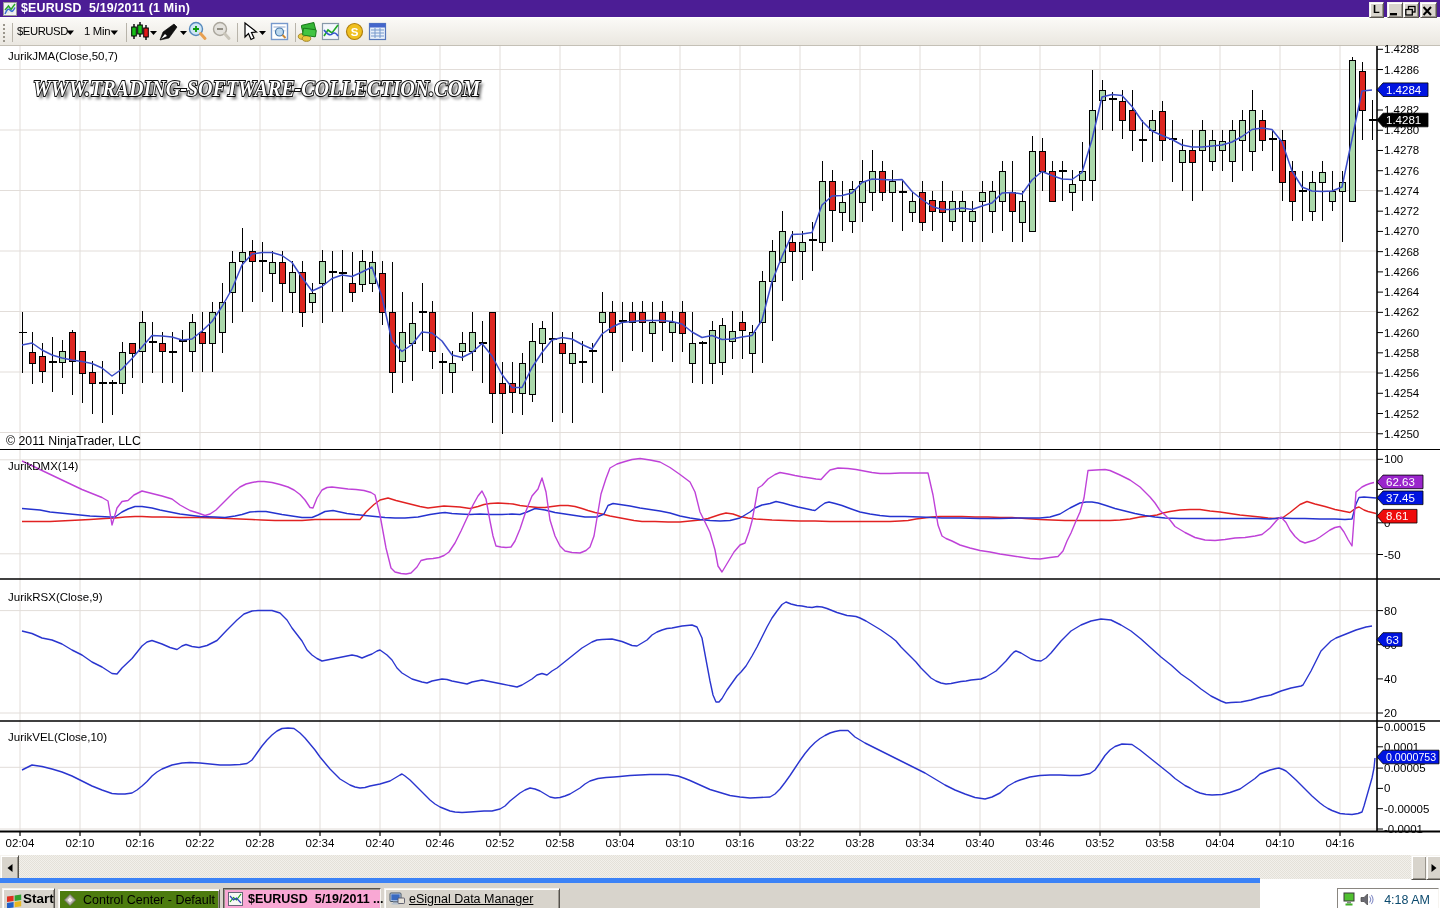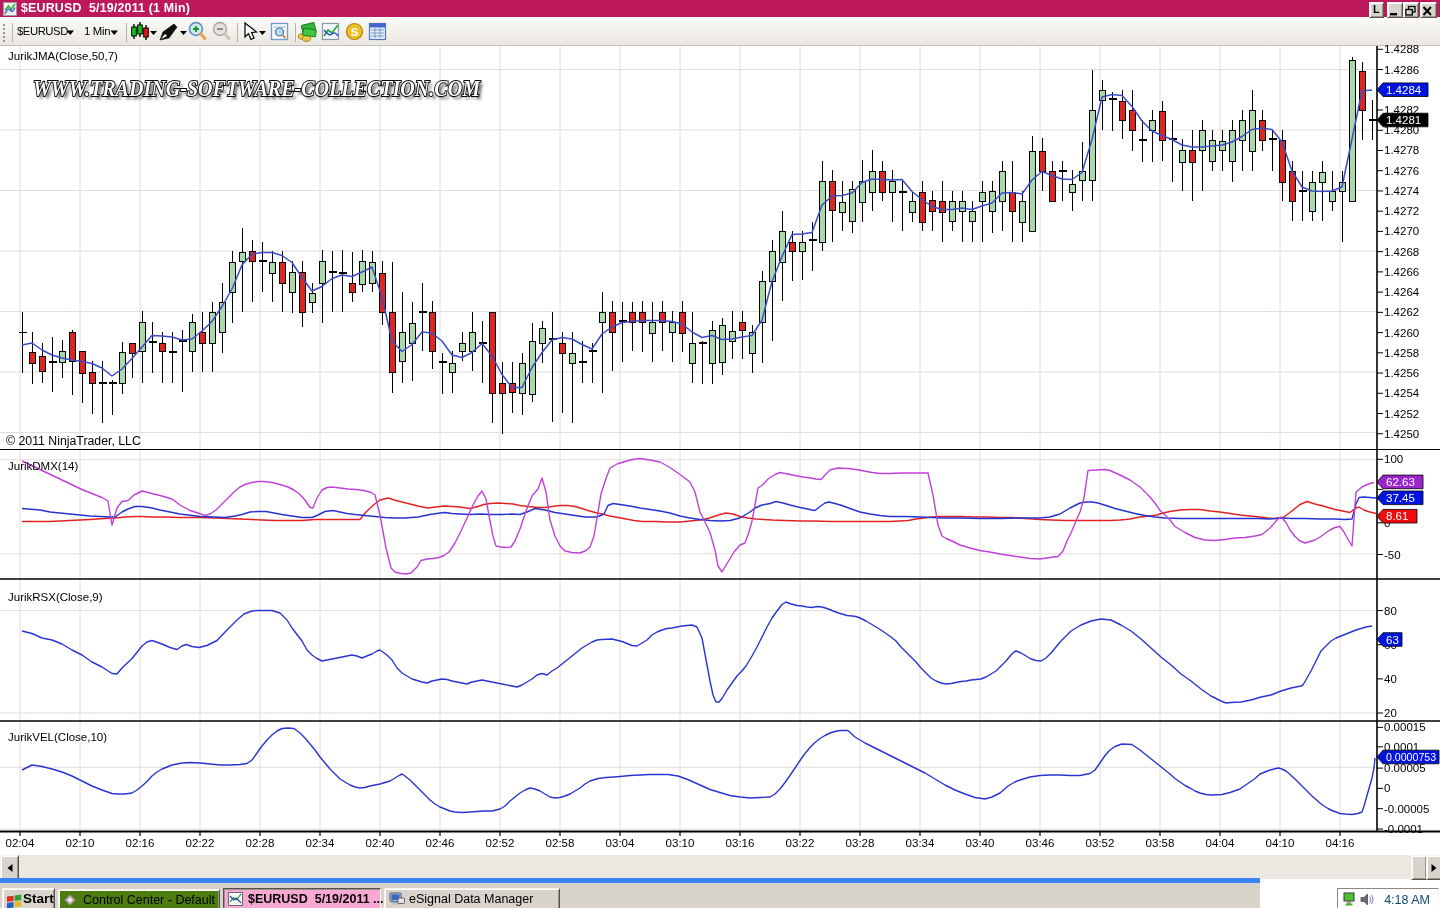--- a/index.html
+++ b/index.html
@@ -1,14 +1,14 @@
 <!DOCTYPE html>
 <html><head><meta charset="utf-8"><title>$EURUSD</title><style>
 html,body{margin:0;padding:0;width:1440px;height:908px;overflow:hidden;background:#fff;font-family:"Liberation Sans",sans-serif;}
-#titlebar{position:absolute;left:0;top:0;width:1440px;height:17px;background:#be185d;}
+#titlebar{position:absolute;left:0;top:0;width:1440px;height:17px;background:#4c1d95;}
 #titlebar .t{position:absolute;left:21px;top:1px;font:bold 12.4px "Liberation Sans",sans-serif;color:#fff;letter-spacing:0.2px;}
 #toolbar{position:absolute;left:0;top:18px;width:1440px;height:27px;background:linear-gradient(#fbfaf7,#eae7e0);border-bottom:1px solid #c4c0b6;}
 </style></head>
 <body>
 <div id="titlebar">
     <svg width="14" height="14" viewBox="0 0 14 14" style="position:absolute;left:3px;top:2px">
       <rect x="0.5" y="0.5" width="13" height="13" fill="#f2f2f4" stroke="#999"></rect>
       <path d="M3 7 h8 M3 10 h8 M5 2 v10 M9 2 v10" stroke="#ddd" stroke-width="0.7"></path>
       <path d="M2 8 l3.5 -4 l2.5 3.5 l4 -5.5" stroke="#28a828" stroke-width="1.5" fill="none"></path>
       <path d="M2 12 c2 -5 3.5 -6 5.5 -3.5 c1.5 1.8 3 0 4.5 -3" stroke="#3a70d0" stroke-width="1.5" fill="none"></path>
@@ -579,21 +579,21 @@
       <span style="position:absolute;left:24px;top:3px;font:bold 12.5px 'Liberation Sans',sans-serif;color:#000;white-space:nowrap;">$EURUSD&nbsp; 5/19/2011 ...</span>
     </div>
     <div style="position:absolute;left:384px;top:5px;width:174px;height:22px;border:1px solid;border-color:#f6f4f0 #55524c #55524c #f6f4f0;box-shadow:inset 1px 1px 0 #fff,inset -1px -1px 0 #98948c;background:#d8d4cc;">
       <div style="position:absolute;left:4px;top:3px;"><svg width="16" height="14" viewBox="0 0 16 14">
           <rect x="1" y="1" width="11" height="8.5" rx="1" fill="#c8d8ee" stroke="#445566" stroke-width="1"></rect>
           <rect x="2.3" y="2.3" width="8.4" height="6" fill="#3a6ac0"></rect>
           <rect x="4" y="9.5" width="5" height="1.6" fill="#98a4b4"></rect>
           <rect x="2.6" y="11" width="8" height="1.6" fill="#b8c2ce"></rect>
           <rect x="9" y="6" width="6.5" height="5.5" rx="0.8" fill="#e8e4da" stroke="#556" stroke-width="0.9"></rect>
         </svg></div>
-      <span style="position:absolute;left:24px;top:3px;font:normal 12.5px 'Liberation Sans',sans-serif;color:#000;white-space:nowrap;">eSignal Data Manager</span>
+      <span style="position:absolute;left:24px;top:3px;font:normal 12.5px 'Liberation Sans',sans-serif;color:#000;white-space:nowrap;text-decoration:underline;">eSignal Data Manager</span>
     </div>
     <div style="position:absolute;left:1337px;top:5px;width:100px;height:22px;border:1px solid;border-color:#8a8680 #f6f4f0 #f6f4f0 #8a8680;">
       <svg width="15" height="15" viewBox="0 0 15 15" style="position:absolute;left:5px;top:3px">
         <rect x="1" y="1" width="10" height="8" fill="#50c030" stroke="#3a3a3a" stroke-width="1"></rect>
         <rect x="4" y="9.5" width="4" height="2" fill="#888"></rect>
         <rect x="2.5" y="11.5" width="7" height="2" fill="#40b028"></rect>
       </svg>
       <svg width="15" height="15" viewBox="0 0 15 15" style="position:absolute;left:21px;top:3px">
         <path d="M2 5.5 h3 l3.5 -3.5 v11 L5 9.5 H2 Z" fill="#6a6a72" stroke="#444" stroke-width="0.7"></path>
         <path d="M10.5 4.5 q2.5 3 0 6 M12.3 3 q3.5 4.5 0 9" stroke="#8890c8" stroke-width="1.1" fill="none"></path>

